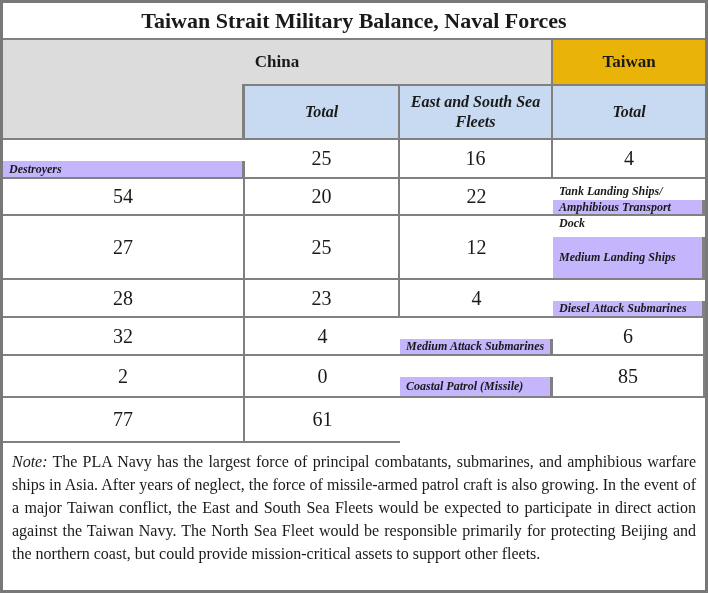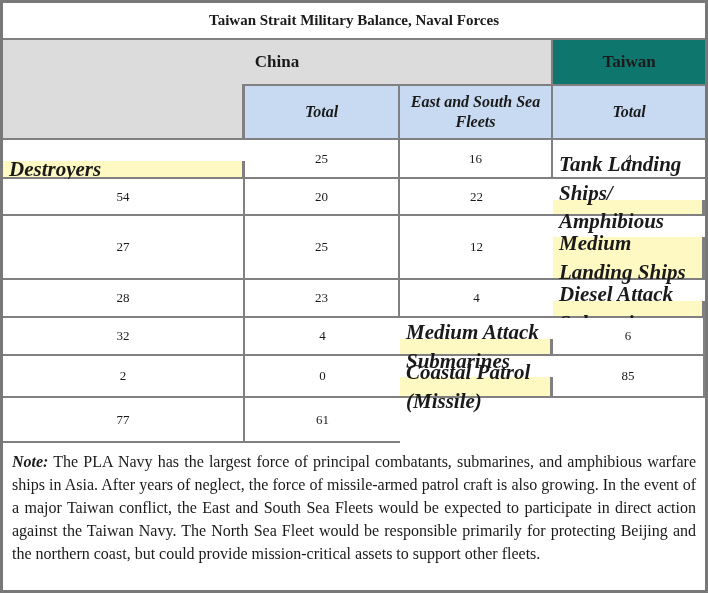--- a/index.html
+++ b/index.html
@@ -30,36 +30,36 @@
     min-width: 0;
     min-height: 0;
   }
 
   
   .title-cell {
     grid-column: 1 / -1;
     justify-content: center;
     border-bottom-width: 2px;
     font-weight: bold;
-    font-size: 15px;
+    font-size: 22px;
     background: #ffffff;
   }
 
   
   .china-cell {
     grid-column: 1 / 4;
     background: #dcdcdc;
     justify-content: center;
     border-right-width: 2px;
     font-weight: bold;
     font-size: 17px;
   }
   .taiwan-cell {
     grid-column: 4 / 5;
-    background: #0f766e;
+    background: #eab308;
     justify-content: center;
     font-weight: bold;
     font-size: 17px;
   }
 
   
   .corner-cell {
     background: #dcdcdc;
     border-right-width: 3px;
     border-bottom-width: 2px;
@@ -74,54 +74,54 @@
     font-weight: bold;
     font-style: italic;
     font-size: 16px;
     padding: 0 2px;
     line-height: 1.25;
   }
   .colhead.last { border-right-width: 0; }
 
   
   .rowlabel {
-    background: #fef9c3;
+    background: #c4b5fd;
     border-right-width: 3px;
     border-bottom-width: 2px;
     font-weight: bold;
     font-style: italic;
-    font-size: 21px;
+    font-size: 12px;
     padding-left: 6px;
     padding-right: 4px;
     white-space: pre-line;
     line-height: 1.35;
     margin-top: 21px;
   }
   .val {
     justify-content: center;
     border-right-width: 2px;
     border-bottom-width: 2px;
-    font-size: 13px;
+    font-size: 20px;
     background: #ffffff;
     text-align: center;
   }
   .val.last { border-right-width: 0; }
 
   
   .note-cell {
     grid-column: 1 / -1;
     display: block;
     padding: 7px 9px 4px 9px;
     font-size: 16px;
     line-height: 23px;
     text-align: justify;
     background: #ffffff;
   }
   .note-label {
-    font-weight: bold;
+    font-weight: normal;
     font-style: italic;
   }
 </style>
 </head>
 <body>
 
 <div class="sheet">
 
   <div class="cell title-cell">Taiwan Strait Military Balance, Naval Forces</div>
 

